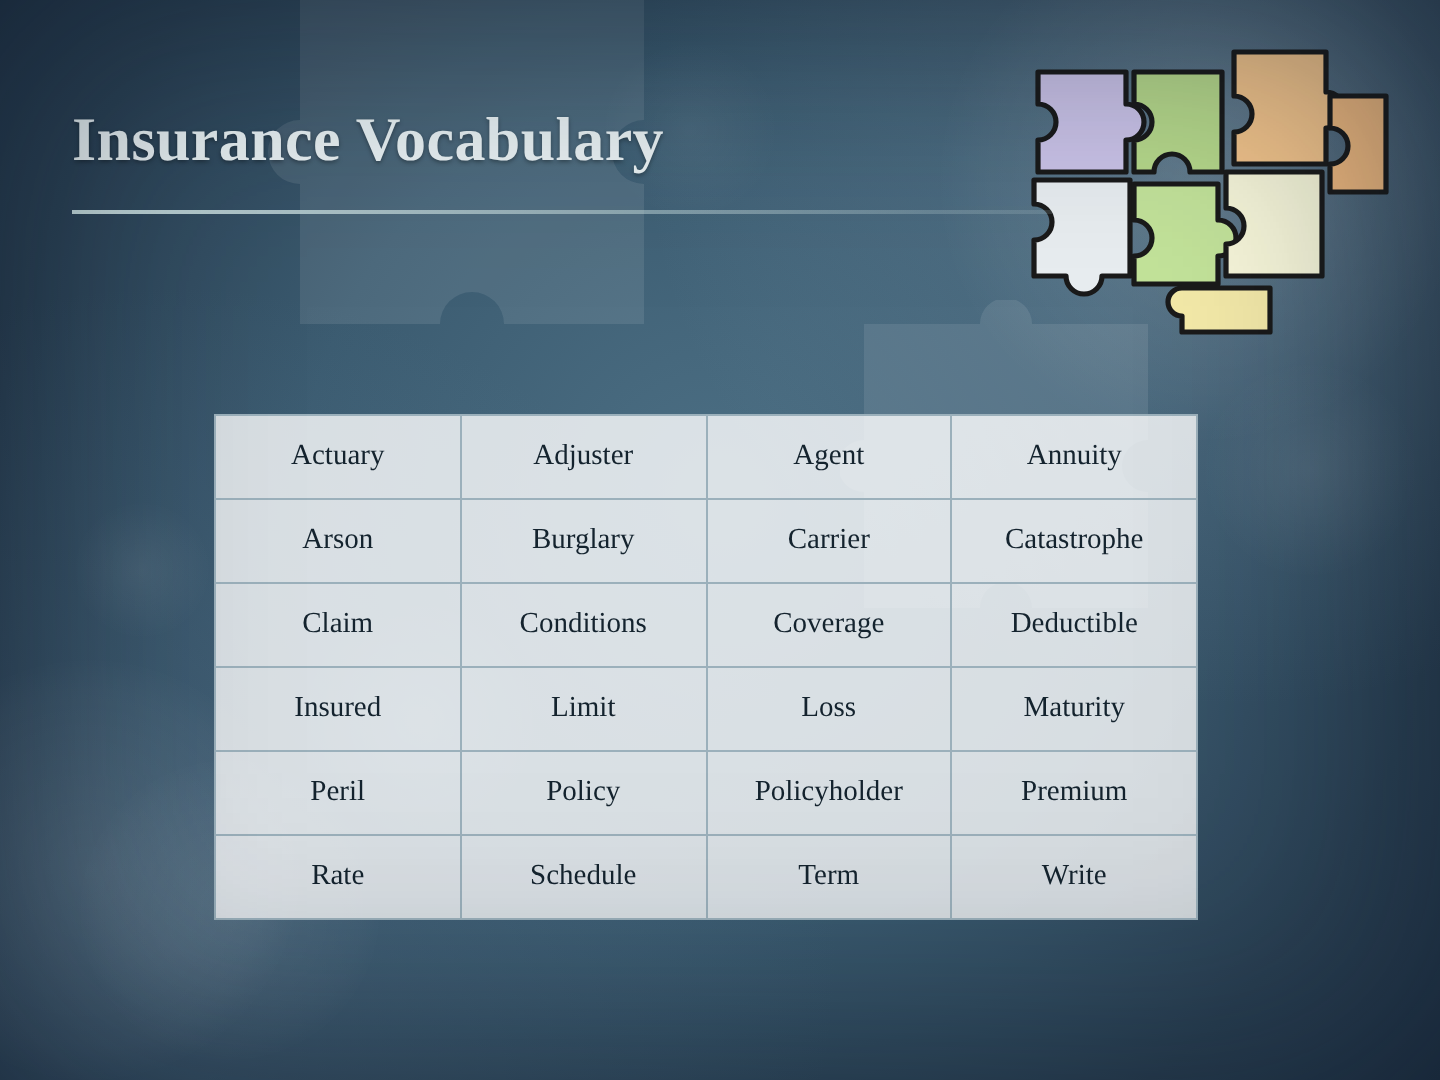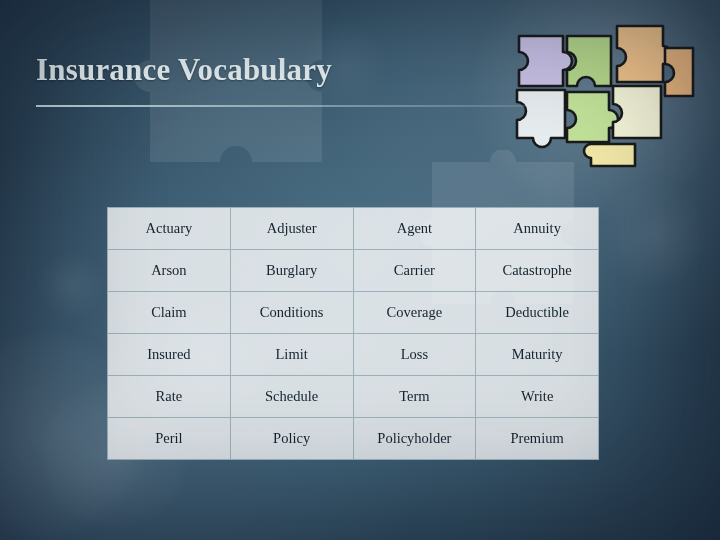--- a/index.html
+++ b/index.html
@@ -192,28 +192,28 @@
         <td>Coverage</td>
         <td>Deductible</td>
       </tr>
       <tr>
         <td>Insured</td>
         <td>Limit</td>
         <td>Loss</td>
         <td>Maturity</td>
       </tr>
       <tr>
+        <td>Peril</td>
+        <td>Policy</td>
+        <td>Policyholder</td>
+        <td>Premium</td>
+      </tr>
+      <tr>
         <td>Rate</td>
         <td>Schedule</td>
         <td>Term</td>
         <td>Write</td>
       </tr>
-      <tr>
-        <td>Peril</td>
-        <td>Policy</td>
-        <td>Policyholder</td>
-        <td>Premium</td>
-      </tr>
     </tbody>
   </table>
 
   <div class="vignette"></div>
 </div>
 
 </body></html>

